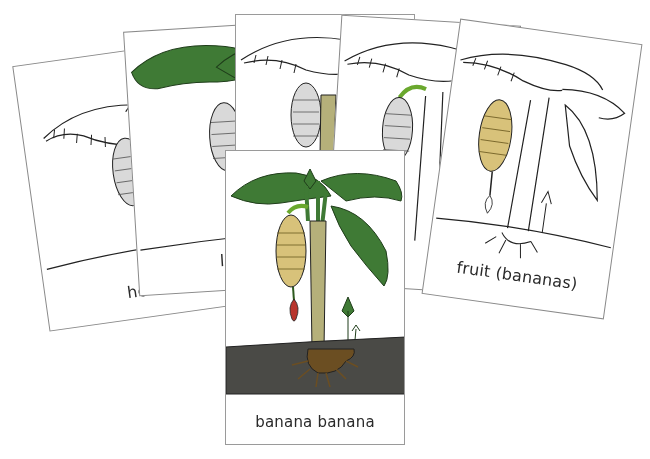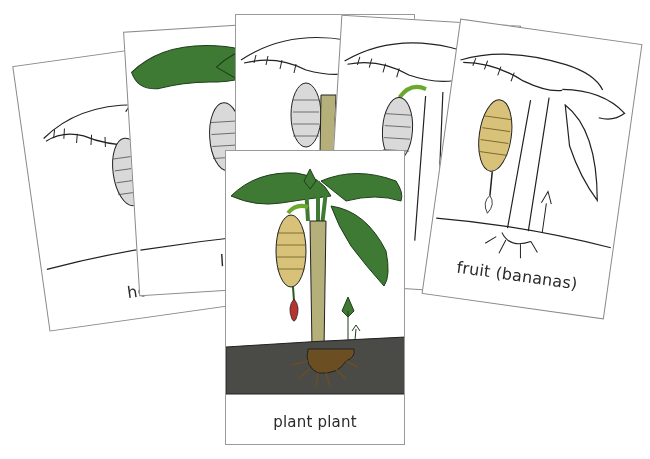--- a/index.html
+++ b/index.html
@@ -130,14 +130,14 @@
     </g>
     <line x1="67" y1="136" x2="68" y2="150" stroke="#2d5a1e" stroke-width="2"></line>
     <path d="M68 148 q-7 8 -2 20 q2 4 4 0 q5 -12 -2 -20z" fill="#b8342c" stroke="#222" stroke-width="0.8"></path>
     <path d="M84 70 L100 70 L98 198 L86 198z" fill="#b5b07a" stroke="#222" stroke-width="1"></path>
     <path d="M122 200 L122 160 M116 160 l6 -14 l6 14 l-6 6z" fill="#3f7a35" stroke="#1f3d1a" stroke-width="1"></path>
     <path d="M128 200 L130 178 M126 180 l4 -6 l4 6" fill="none" stroke="#1f3d1a" stroke-width="1"></path>
     <path d="M0 196 Q90 190 180 186 L180 243 L0 243z" fill="#4a4a46" stroke="#222" stroke-width="1"></path>
     <path d="M82 198 Q78 215 92 222 Q112 224 120 210 Q130 206 128 198z" fill="#6b4e22" stroke="#222" stroke-width="1"></path>
     <path d="M82 210 l-16 4 M84 218 l-12 10 M92 222 l-2 14 M100 222 l4 14 M110 218 l10 10 M120 210 l12 6" fill="none" stroke="#6b4e22" stroke-width="1.5"></path>
   </svg>
-  <div class="label">plant plant</div>
+  <div class="label">banana banana</div>
 </div>
 
 </body></html>

